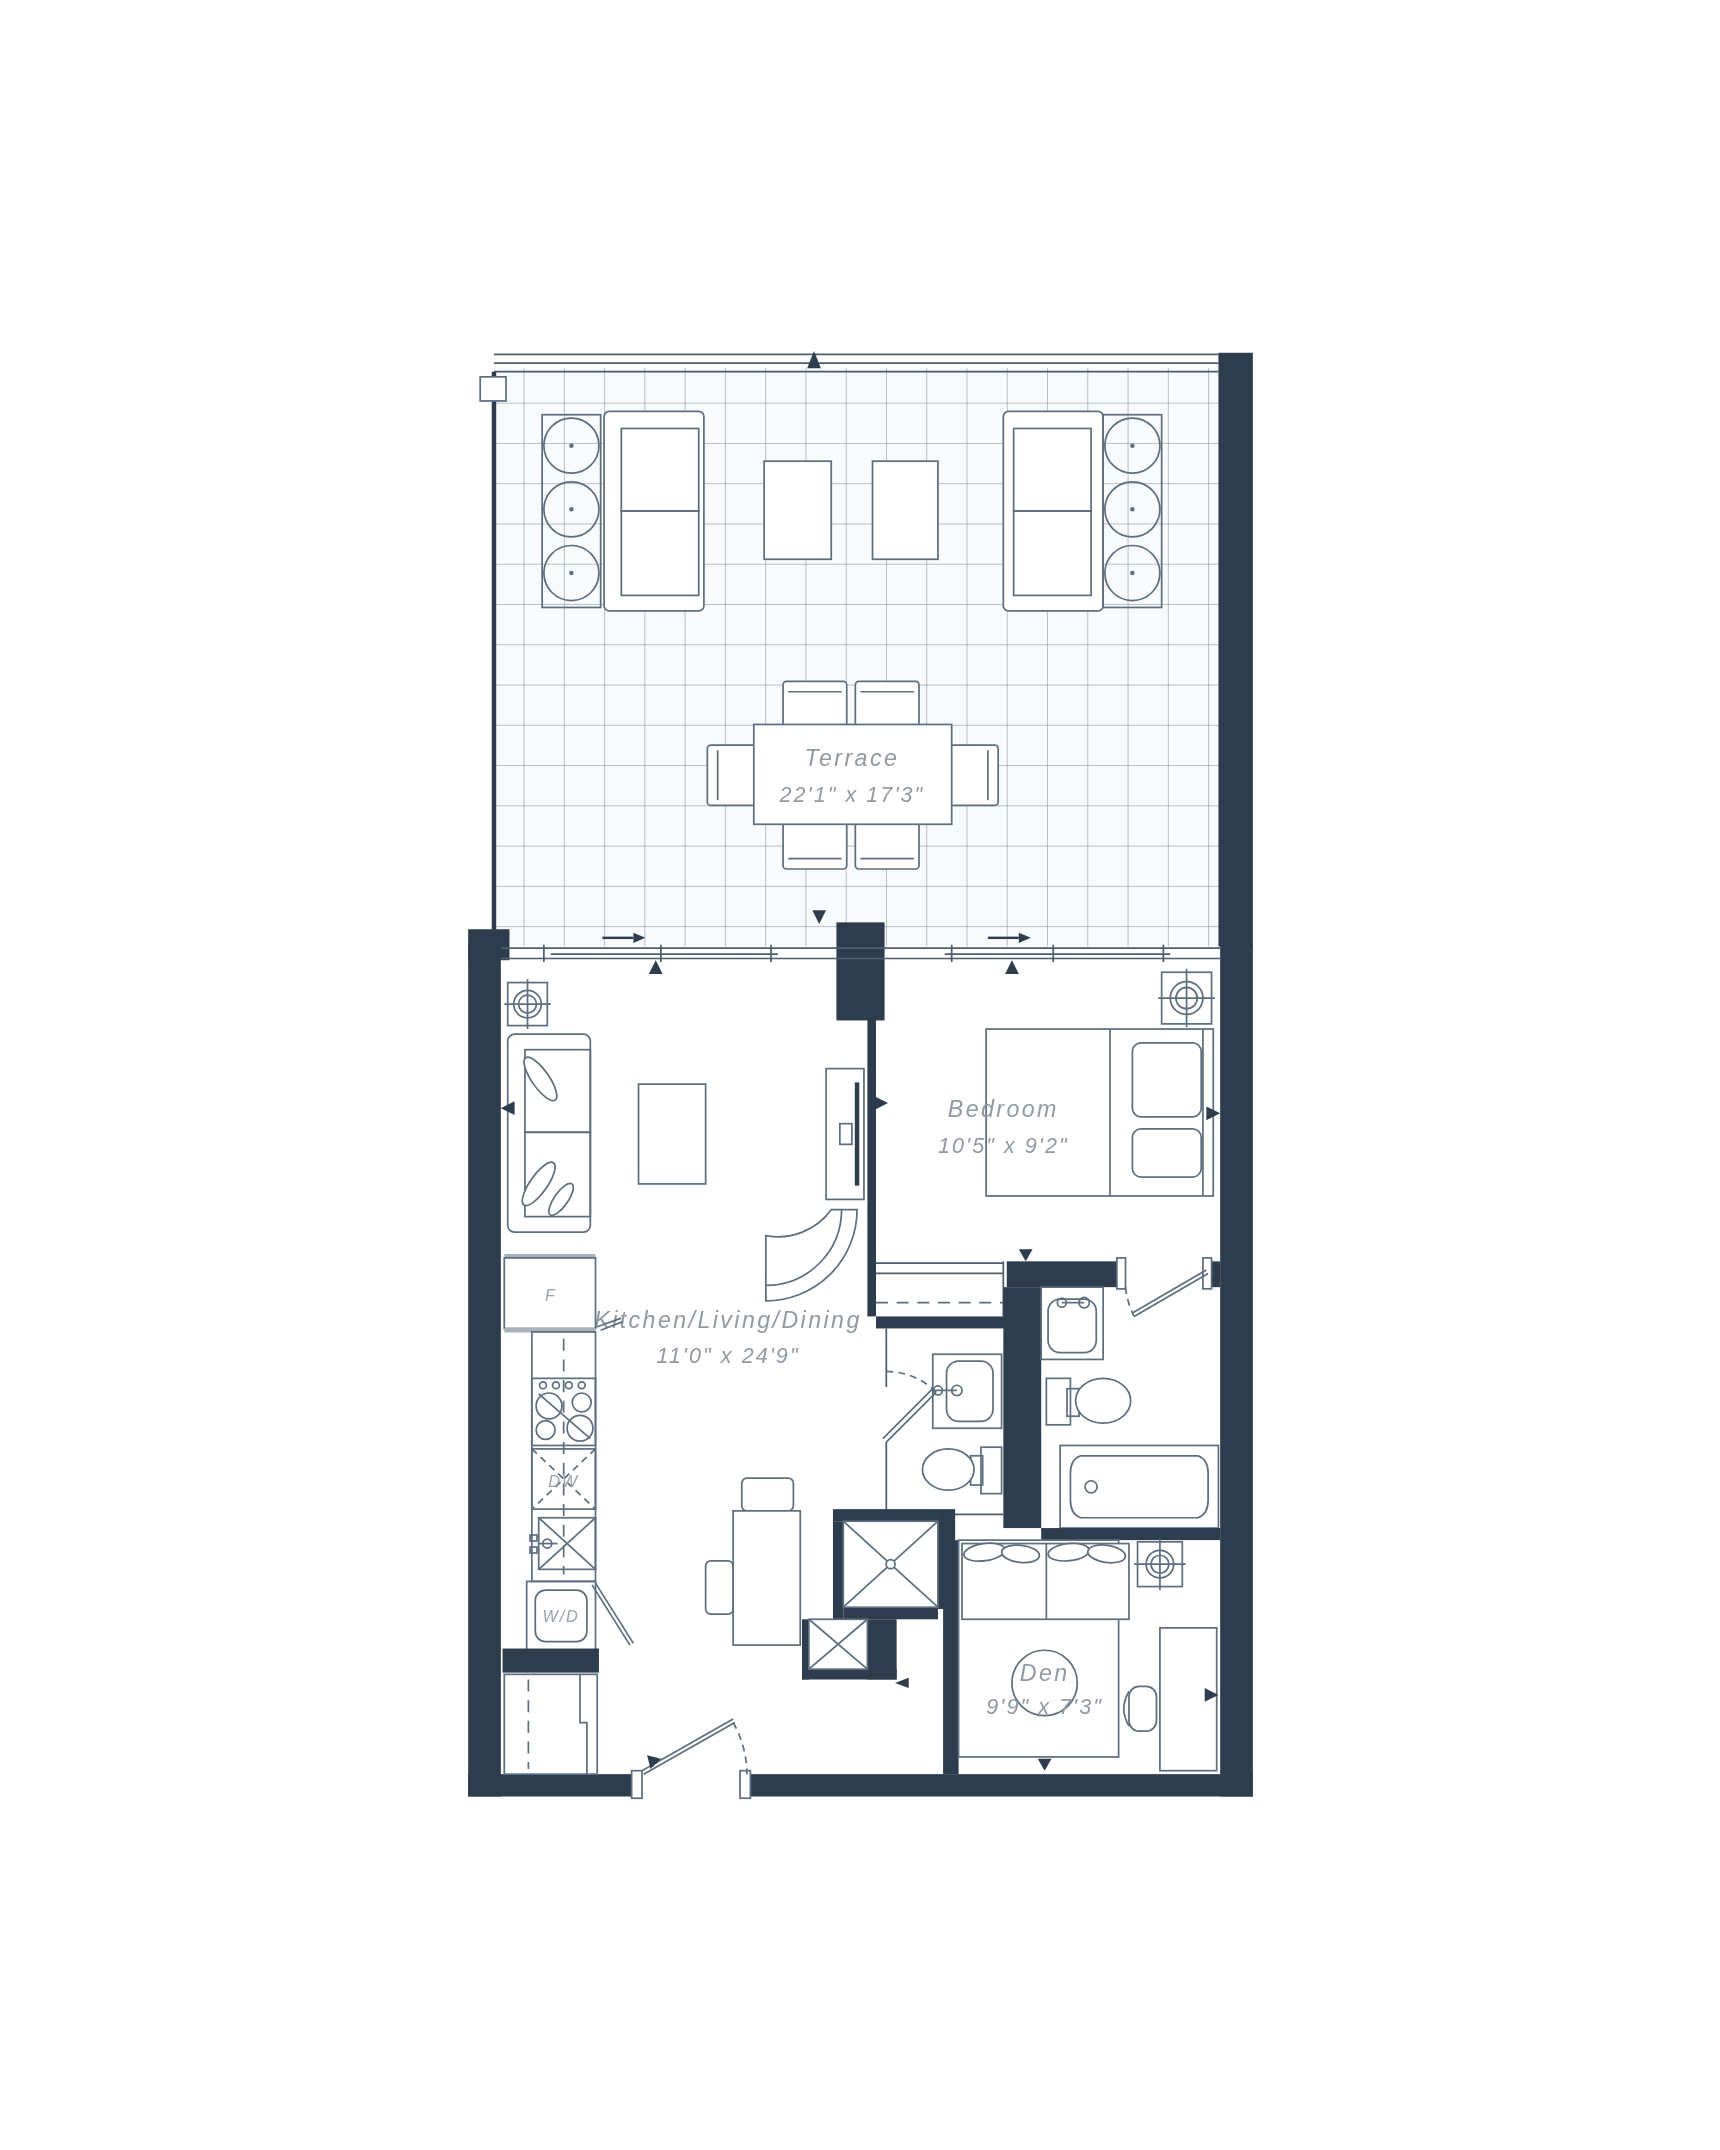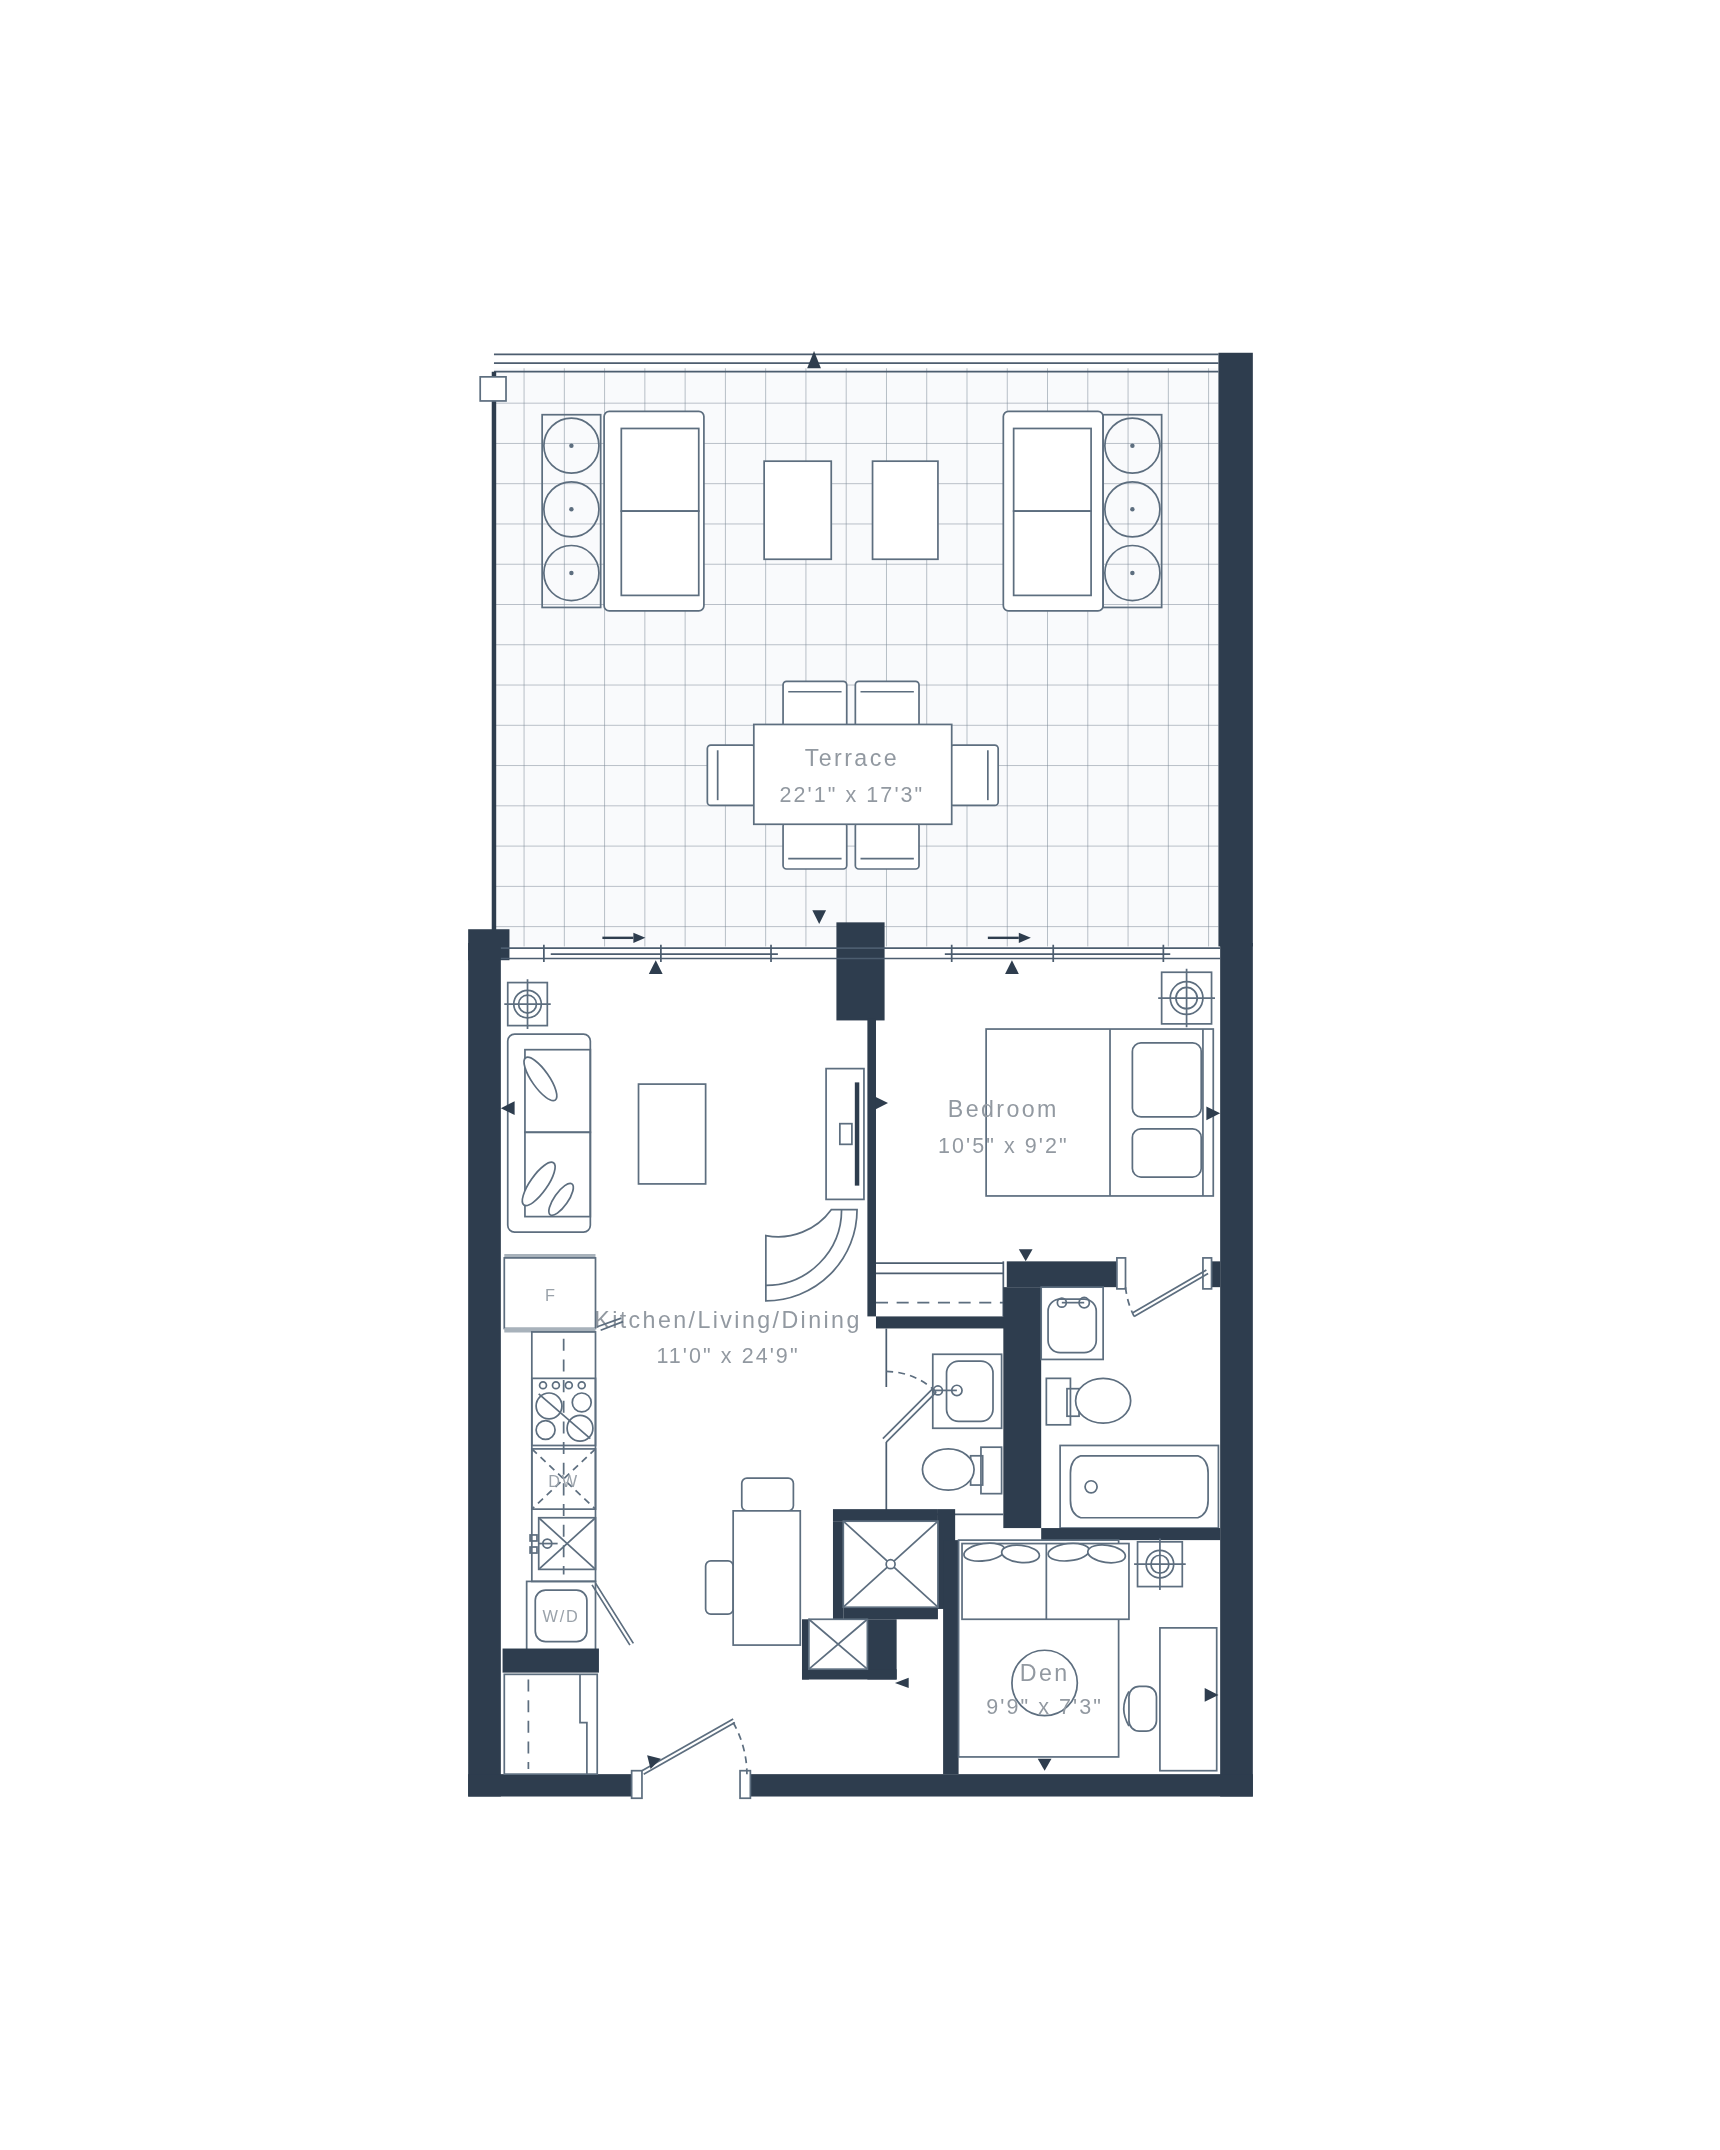--- a/index.html
+++ b/index.html
@@ -1,20 +1,20 @@
 <!DOCTYPE html>
 <html style="--wall: #2e3d4e; --line: #4c5d6f; --furniture-line: #5d6e7f; --label-text: #9299a1; --tile-background: #f9fafc; --page-background: #ffffff;font-size:13.8px"><head>
 <meta charset="utf-8">
 <style>
   :root{
     --wall:#2e3d4e; --line:#4c5d6f; --furniture-line:#5d6e7f;
     --label-text:#9299a1; --tile-background:#f9fafc; --page-background:#ffffff;
   }
   html,body{margin:0;padding:0;background:var(--page-background);}
-  .page{width:1721px;height:2151px;position:relative;background:var(--page-background);}
+  .page{width:1721px;height:2151px;position:relative;background:var(--page-background);font-style:italic;}
   svg{position:absolute;inset:0;}
   
   .wall{fill:var(--wall);stroke:none;}
   .ln{fill:none;stroke:var(--line);stroke-width:1;}
   .fur{fill:#ffffff;stroke:var(--furniture-line);stroke-width:1;}
   .furn{fill:none;stroke:var(--furniture-line);stroke-width:1;}
   .dash{fill:none;stroke:var(--furniture-line);stroke-width:1;stroke-dasharray:7 5;}
   .dash2{fill:none;stroke:var(--furniture-line);stroke-width:1;stroke-dasharray:4 3;}
   .arr{fill:var(--wall);stroke:none;}
   .railing{fill:none;stroke:var(--wall);stroke-width:2.6;}

